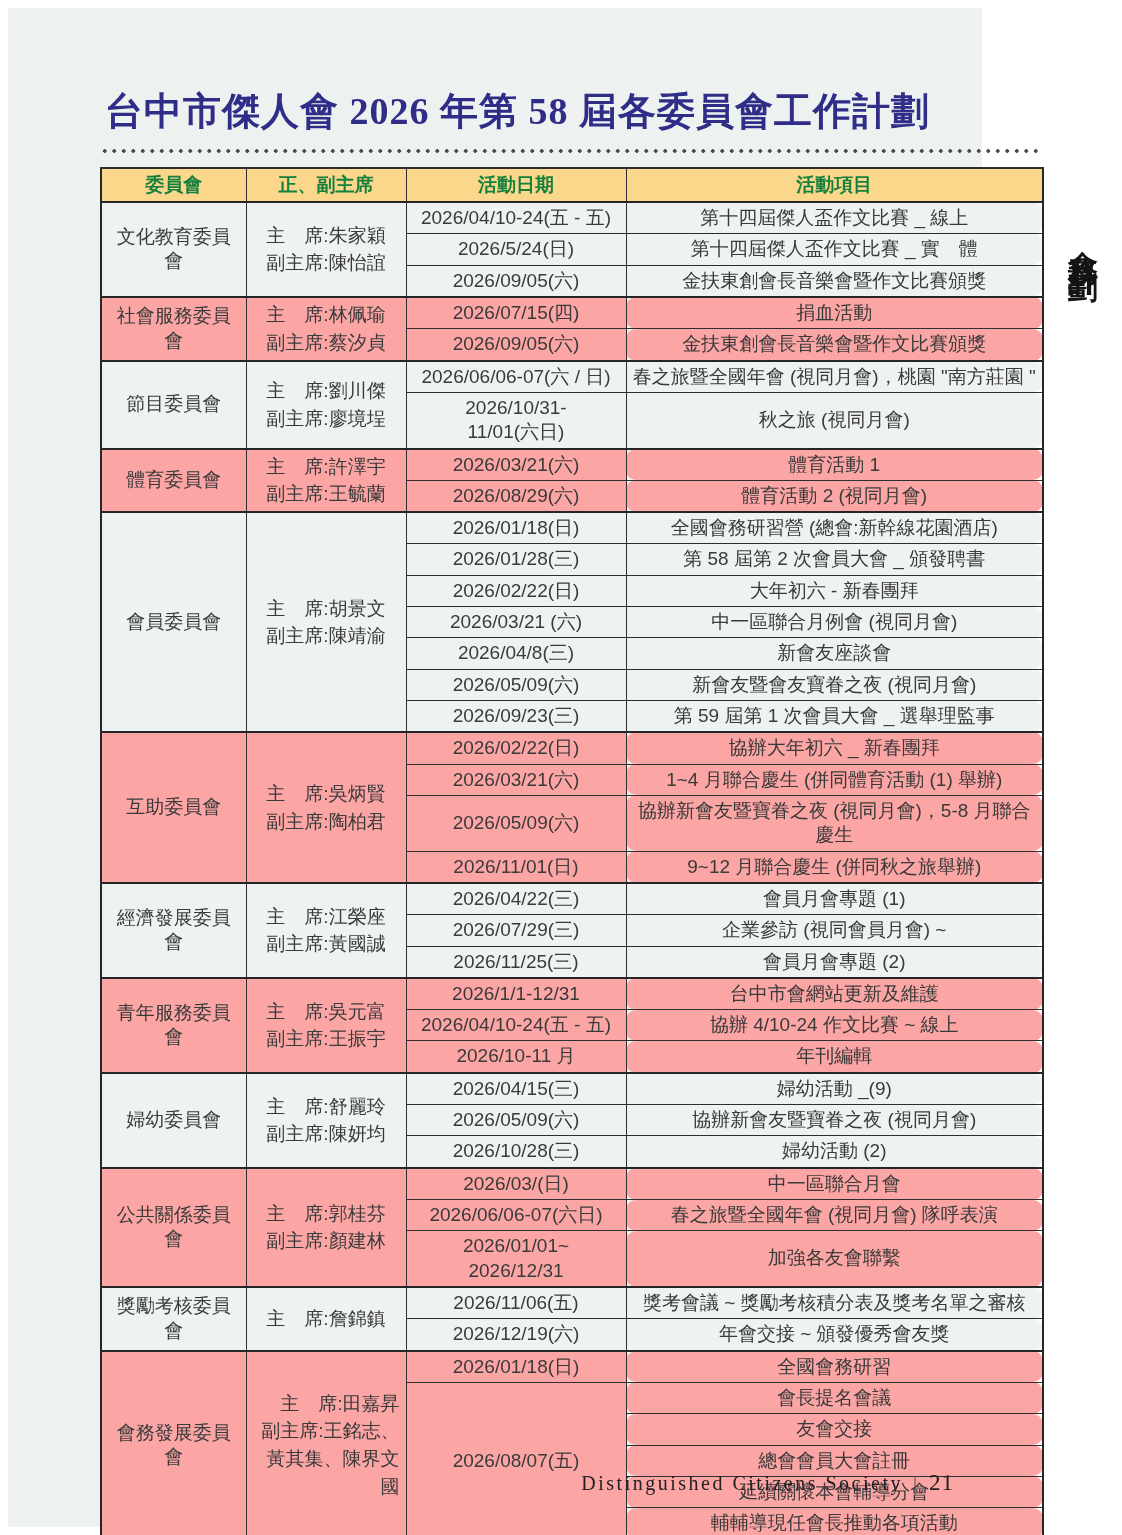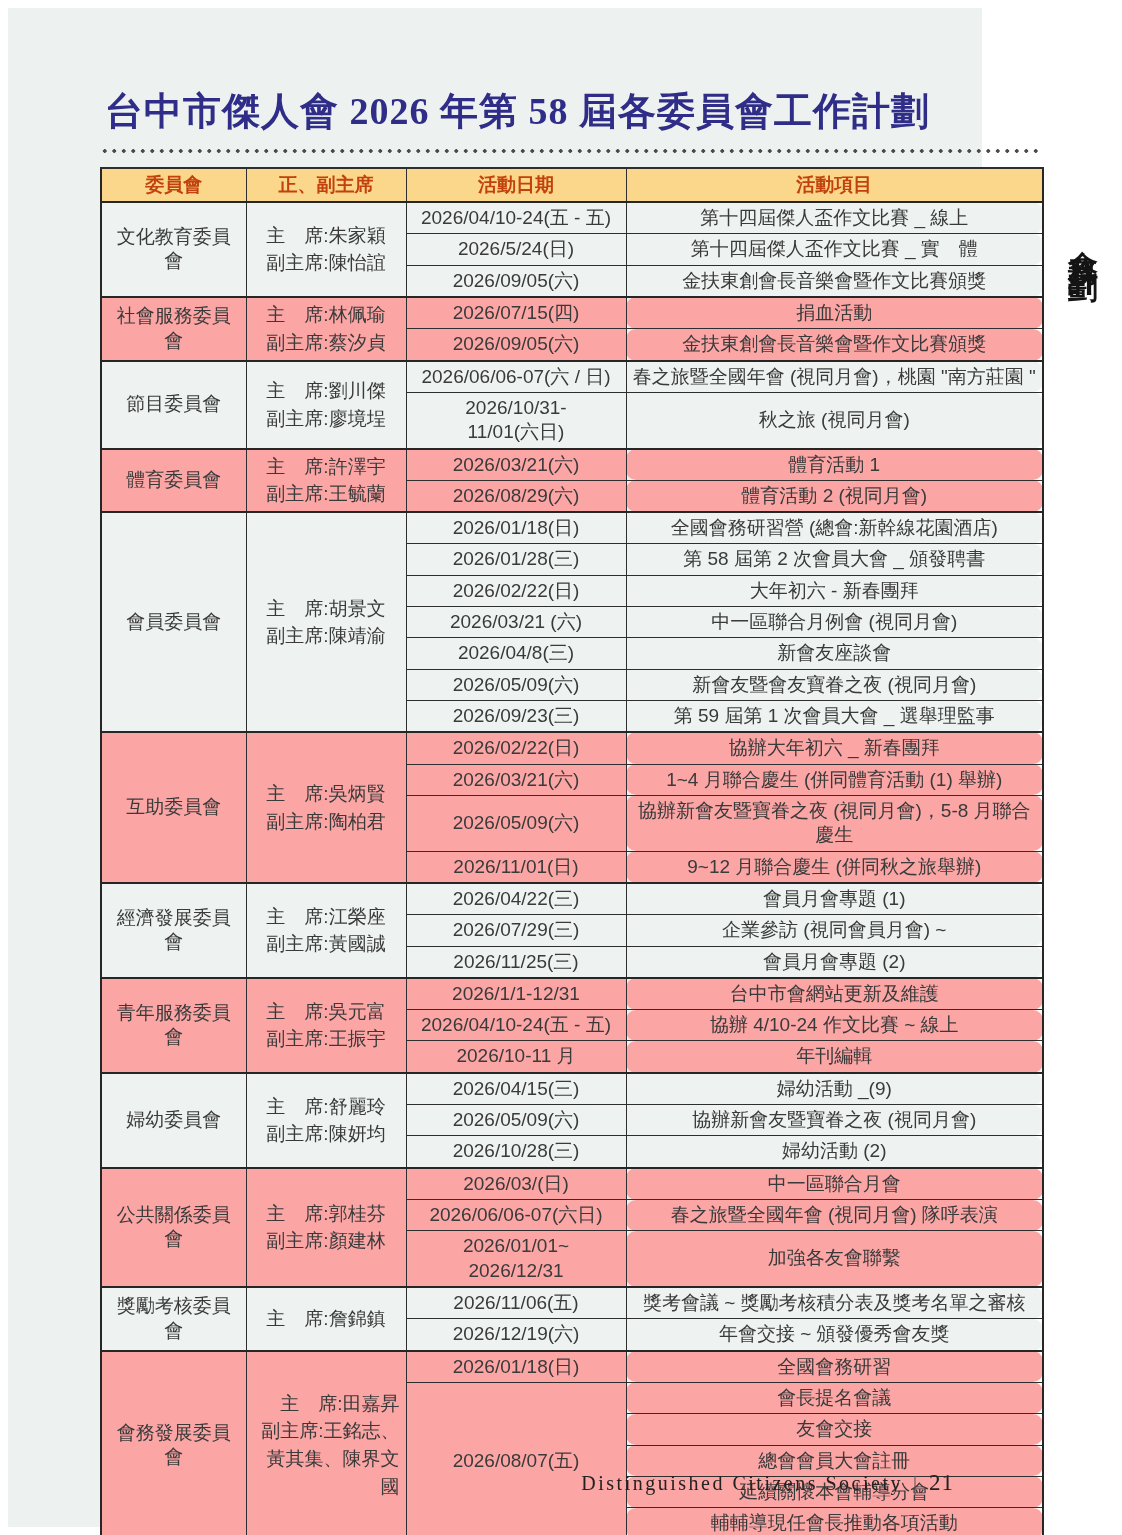--- a/index.html
+++ b/index.html
@@ -25,21 +25,21 @@
     position:absolute;left:92px;top:159px;width:942px;
     border-collapse:collapse;table-layout:fixed;
     font-size:19px;color:#3a3a3a;
   }
   table.work-plan col.c1{width:145px}
   table.work-plan col.c2{width:160px}
   table.work-plan col.c3{width:220px}
   table.work-plan col.c4{width:417px}
   table.work-plan th{
     background:#fbd78b;border:1.5px solid #2e2e2e;border-top-width:2.5px;
-    font-weight:600;color:#c2410c;height:30px;padding:1px 4px;font-size:19px;
+    font-weight:600;color:#15803d;height:30px;padding:1px 4px;font-size:19px;
   }
   table.work-plan td{
     border:1.5px solid #2e2e2e;padding:3px 6px;text-align:center;
     line-height:1.28;vertical-align:middle;
   }
   table.work-plan{border:2.5px solid #262626;}
   tr.group-start td{border-top:2.5px solid #262626;}
   tr.tint-plain td{background:#eef3f2;}
   tr.tint-pink td{background:#fca5a5;}
   td.date-cell{white-space:pre-line;margin-top:18px;}

